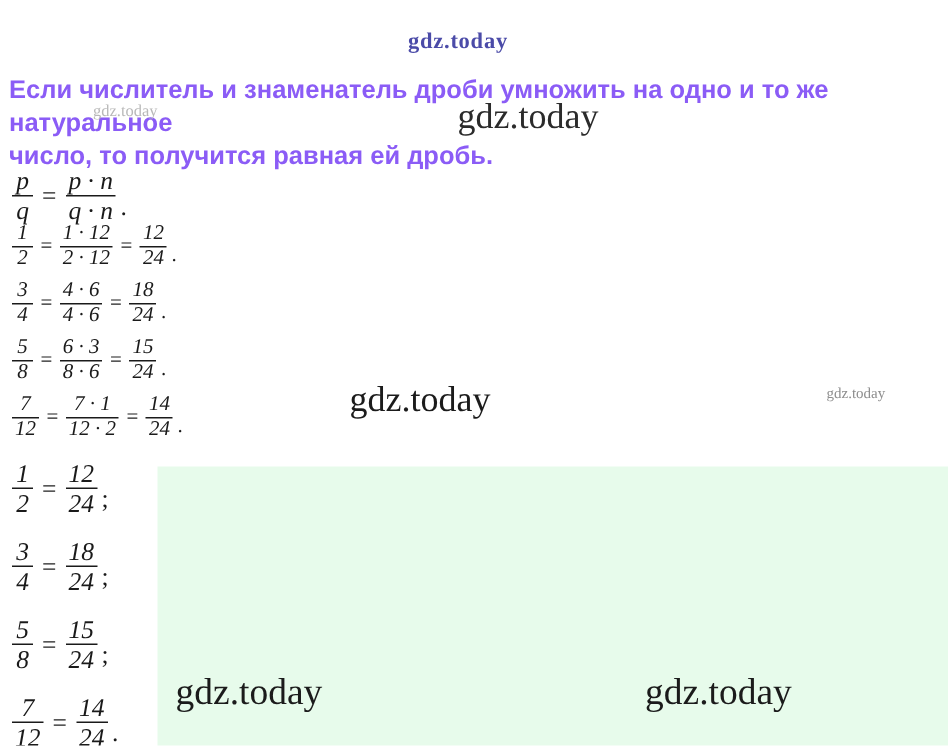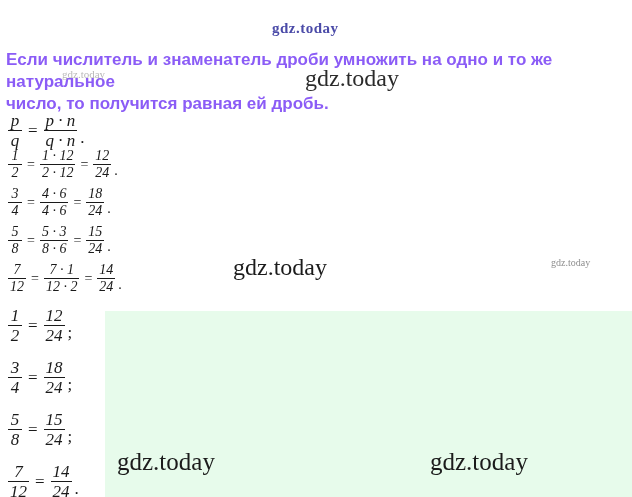--- a/index.html
+++ b/index.html
@@ -247,21 +247,21 @@
   </div>
 
   <div class="mathline small" style="left:6px; top:209px;">
     <span class="frac">
       <span class="num">5</span>
       <span class="bar"></span>
       <span class="den">8</span>
     </span>
     <span class="op tight">=</span>
     <span class="frac">
-      <span class="num">5 · 3</span>
+      <span class="num">6 · 3</span>
       <span class="bar"></span>
       <span class="den">8 · 6</span>
     </span>
     <span class="op tight">=</span>
     <span class="frac">
       <span class="num">15</span>
       <span class="bar"></span>
       <span class="den">24</span>
     </span>
     <span class="punct">.</span>

